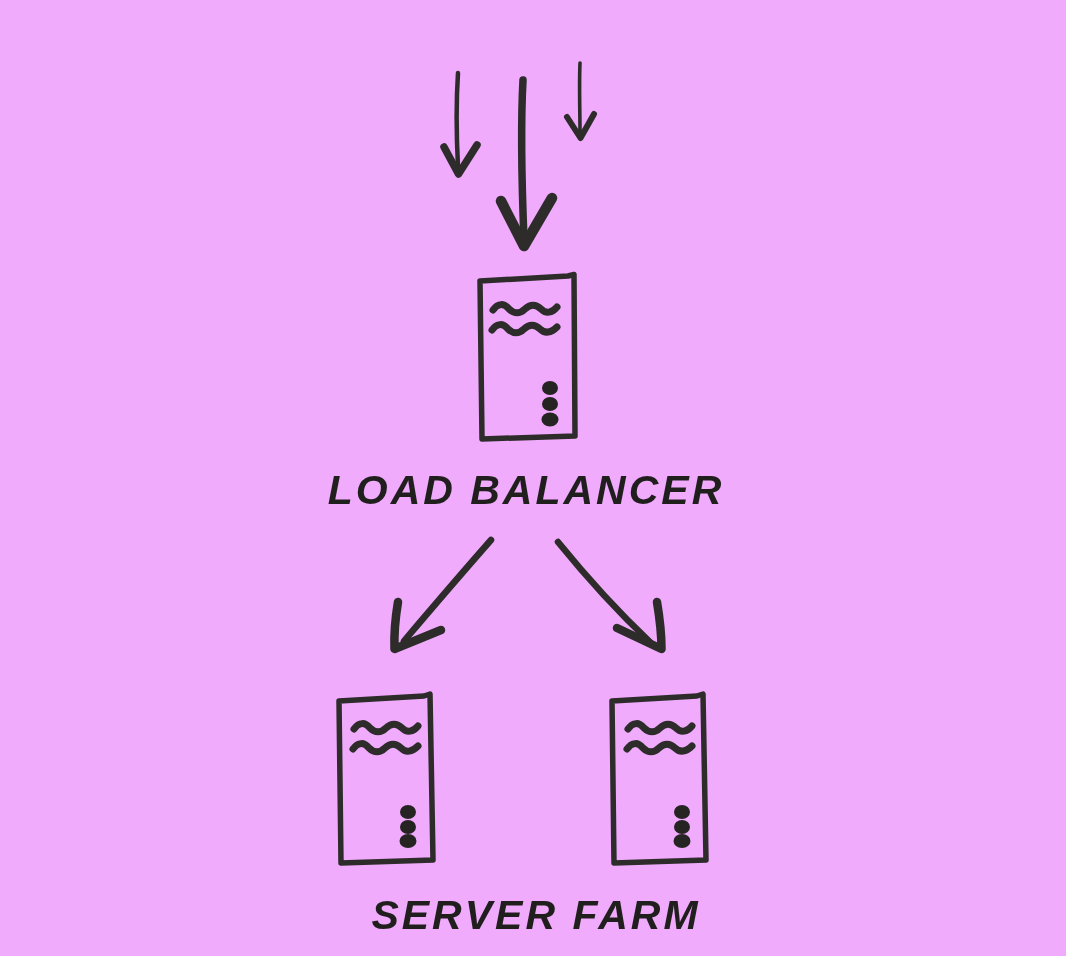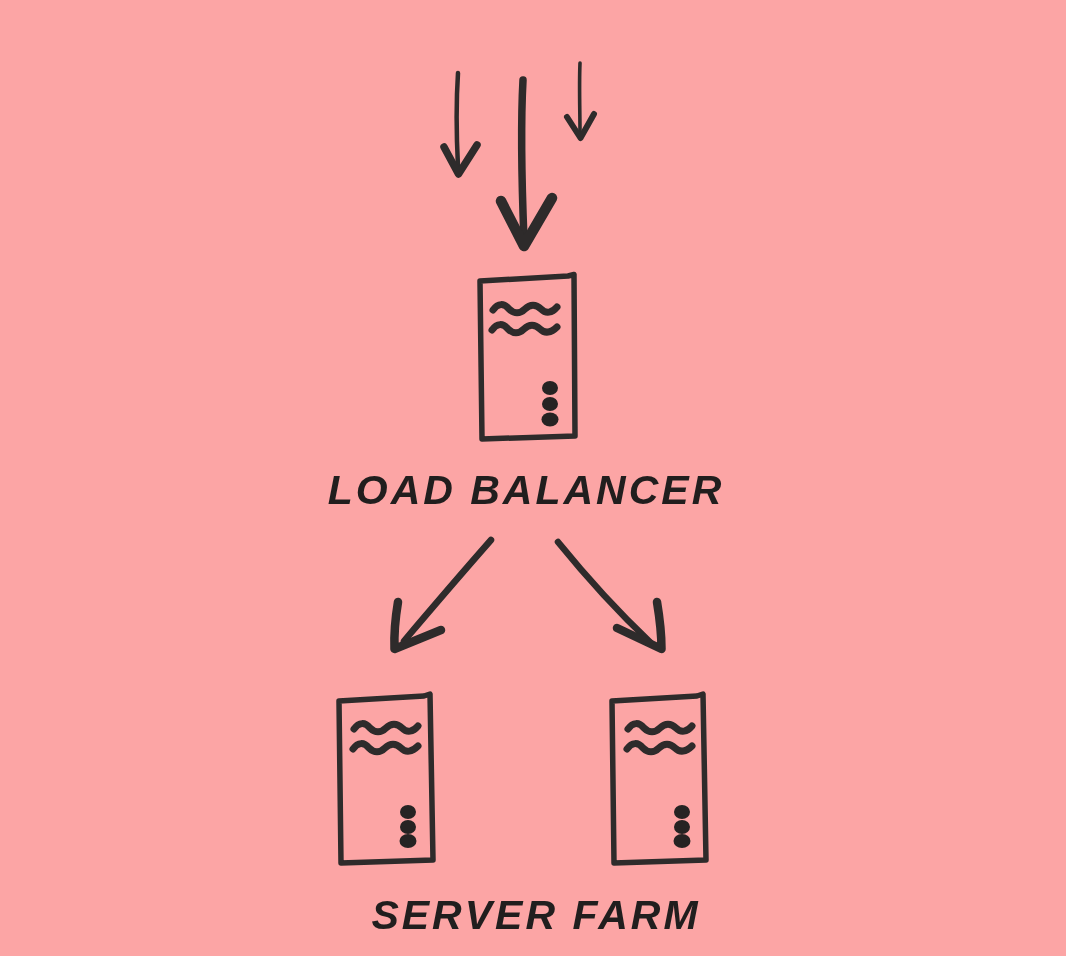--- a/index.html
+++ b/index.html
@@ -5,21 +5,21 @@
   html, body {
     margin: 0;
     padding: 0;
     background: #ffffff;
     font-family: "Liberation Sans", sans-serif;
   }
   .stage {
     position: relative;
     width: 1066px;
     height: 956px;
-    background: #fca5a5;
+    background: #f0abfc;
     overflow: hidden;
   }
   svg { display: block; }
   .ink-stroke {
     fill: none;
     stroke: #2e2b2b;
     stroke-linecap: round;
     stroke-linejoin: round;
   }
   .ink-fill {

